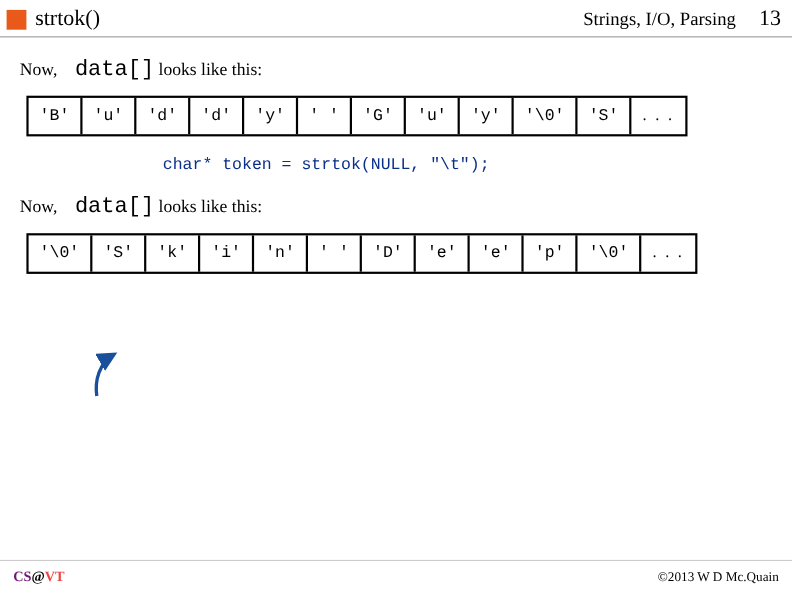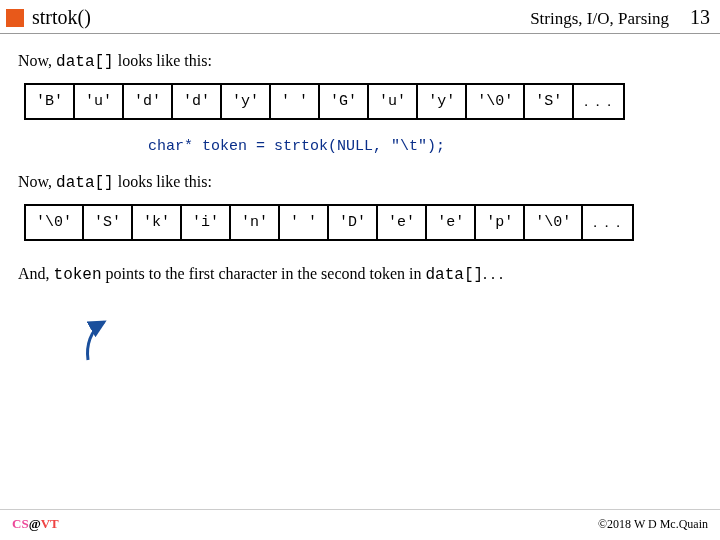--- a/index.html
+++ b/index.html
@@ -43,21 +43,22 @@
   }
   .content {
     padding: 10px 18px 0 18px;
   }
   .paragraph {
     margin: 8px 0 12px 0;
     font-size: 16px;
   }
   .code-inline {
     font-family: 'Courier New', Courier, monospace;
-    font-size: 16px;
+    font-size: 20px;
+    margin-left: 12px;
   }
   .char-array {
     display: flex;
     border: 2px solid #000;
     width: fit-content;
     margin: 8px 0 18px 6px;
   }
   .char-cell {
     border-right: 2px solid #000;
     font-family: 'Courier New', Courier, monospace;
@@ -95,21 +96,21 @@
     display: flex;
     align-items: center;
     justify-content: space-between;
     padding: 6px 12px 8px 12px;
     font-size: 13px;
     border-top: 1px solid #ccc;
   }
   .footer-left {
     font-weight: bold;
   }
-  .footer-left .cs { color: #ec4899; }
+  .footer-left .cs { color: #701a75; }
   .footer-left .at { color: #000; }
   .footer-left .vt { color: #ef4444; }
   .footer-center {
     font-weight: bold;
     font-size: 15px;
   }
   .footer-right {
     font-size: 12px;
   }
 </style>
@@ -161,33 +162,30 @@
     <div class="char-cell">'n'</div>
     <div class="char-cell">' '</div>
     <div class="char-cell">'D'</div>
     <div class="char-cell">'e'</div>
     <div class="char-cell">'e'</div>
     <div class="char-cell">'p'</div>
     <div class="char-cell">'\0'</div>
     <div class="char-cell ellipsis-cell">. . .</div>
   </div>
 
-  <div class="paragraph" style="margin-top:24px;">
-    <span>And, </span><span class="code-inline">token</span><span> points to the first character in the second token in </span><span class="code-inline">data[]</span><span>. . .</span>
-  </div>
 
 </div>
 
 <svg class="arrow-svg" width="50" height="48">
   <defs>
     <marker id="arrowhead" markerWidth="7" markerHeight="7" refX="5" refY="3" orient="auto">
       <polygon points="0 0, 6 3, 0 6" fill="#1a4f9c"></polygon>
     </marker>
   </defs>
   <path d="M 8 42 C 6 28, 10 12, 24 4" stroke="#1a4f9c" stroke-width="3" fill="none" marker-end="url(#arrowhead)"></path>
 </svg>
 
 <div class="footer">
   <div class="footer-left">
     <span class="cs">CS</span><span class="at">@</span><span class="vt">VT</span>
   </div>
-  <div class="footer-right">©2018 W D Mc.Quain</div>
+  <div class="footer-right">©2013 W D Mc.Quain</div>
 </div>
 
 </body></html>

